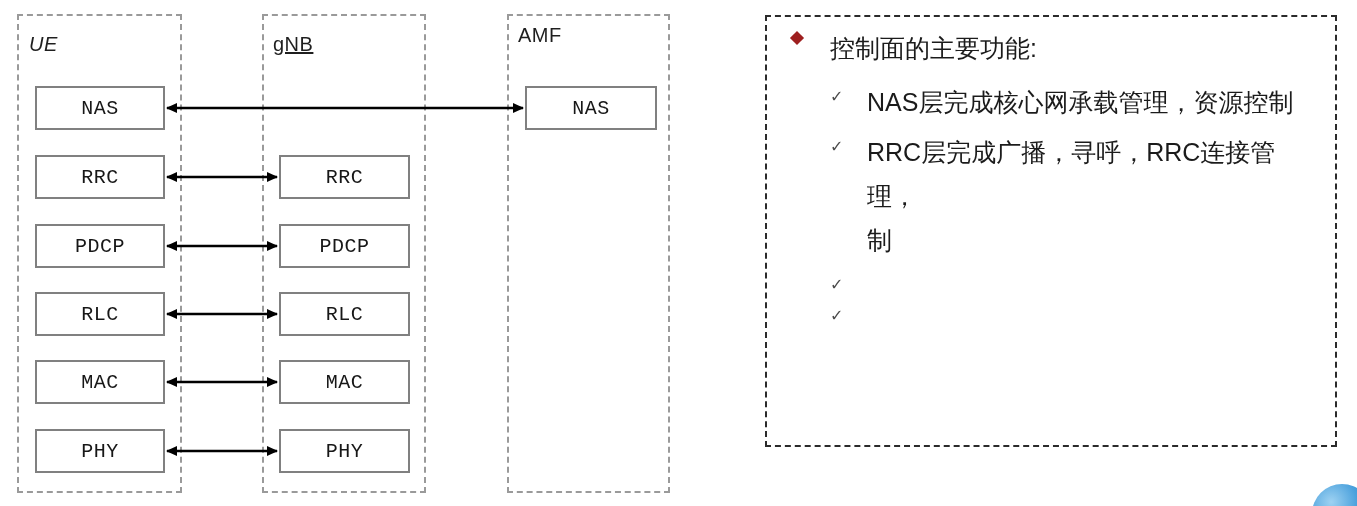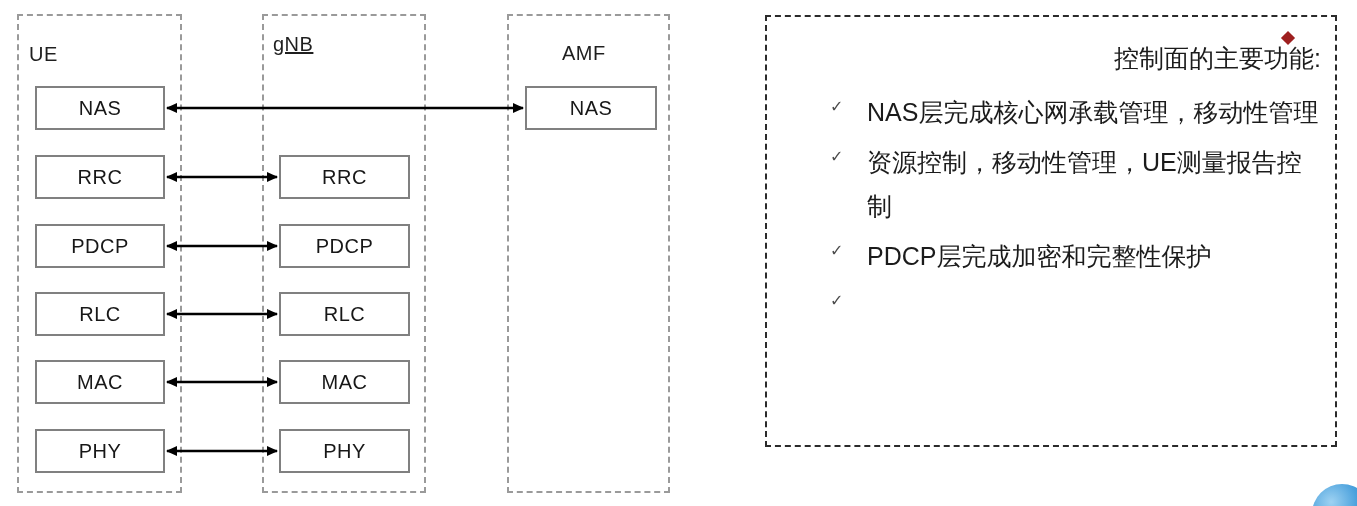--- a/index.html
+++ b/index.html
@@ -14,30 +14,30 @@
     position:absolute;top:14px;height:479px;
     border:2px dashed #9a9a9a;box-sizing:border-box;background:#ffffff;
   }
   .col-label{
     position:absolute;font-size:20px;color:#1f1f1f;letter-spacing:.5px;
   }
   .box{
     position:absolute;height:44px;box-sizing:border-box;
     border:2px solid #808080;background:#ffffff;
     display:flex;align-items:center;justify-content:center;
-    font-size:20px;color:#171717;letter-spacing:.5px;
+    font-size:20px;color:#171717;letter-spacing:.5px;font-family:Liberation Mono, monospace;
   }
   .arrow-layer{position:absolute;left:0;top:0;pointer-events:none;}
   
   .panel{
     position:absolute;left:765px;top:15px;width:572px;height:432px;
     border:2px dashed #2b2b2b;box-sizing:border-box;background:#ffffff;
     padding:16px 14px 0 25px;overflow:hidden;
   }
-  .title-row{display:flex;align-items:flex-end;flex-direction:column;}
+  .title-row{display:flex;align-items:flex-start;}
   .diamond{
     width:10px;height:10px;background:#9e1f1f;
     transform:rotate(45deg);flex:0 0 10px;margin-right:28px;
   }
   .panel-title{font-size:25px;line-height:30px;color:#1b1b1b;font-weight:500;}
   .bullets{margin-top:17px;}
   .bullet{display:flex;margin:0 0 6px 38px;}
   .check{
     flex:0 0 37px;font-size:16px;color:#4a4a4a;padding-top:9px;line-height:1;
   }
@@ -51,23 +51,23 @@
 </style>
 </head>
 <body>
 
 <div class="diagram">
 
   <div class="col" style="left:17px;width:165px;"></div>
   <div class="col" style="left:262px;width:164px;"></div>
   <div class="col" style="left:507px;width:163px;"></div>
 
-  <div class="col-label" style="left:29px;top:43px;">UE</div>
+  <div class="col-label" style="left:29px;top:33px;font-style:italic;">UE</div>
   <div class="col-label" style="left:273px;top:33px;text-decoration:underline;">gNB</div>
-  <div class="col-label" style="left:518px;top:42px;margin-left:44px;">AMF</div>
+  <div class="col-label" style="left:518px;top:24px;">AMF</div>
 
   <div class="box" style="left:35px;top:86px;width:130px;">NAS</div>
   <div class="box" style="left:35px;top:155px;width:130px;">RRC</div>
   <div class="box" style="left:35px;top:224px;width:130px;">PDCP</div>
   <div class="box" style="left:35px;top:292px;width:130px;">RLC</div>
   <div class="box" style="left:35px;top:360px;width:130px;">MAC</div>
   <div class="box" style="left:35px;top:429px;width:130px;">PHY</div>
 
   <div class="box" style="left:279px;top:155px;width:131px;">RRC</div>
   <div class="box" style="left:279px;top:224px;width:131px;">PDCP</div>
@@ -98,37 +98,34 @@
 <div class="panel">
   <div class="title-row">
     <span class="diamond"></span>
     <span class="panel-title">控制面的主要功能:</span>
   </div>
   <div class="bullets">
 
     <div class="bullet">
       <span class="check">✓</span>
       <div class="blines">
-        <div>NAS层完成核心网承载管理，移动性管理</div>
+        <div>NAS层完成核心网承载管理，资源控制</div>
       </div>
     </div>
 
     <div class="bullet">
       <span class="check">✓</span>
       <div class="blines">
-        <div>资源控制，移动性管理，UE测量报告控</div>
+        <div>RRC层完成广播，寻呼，RRC连接管理，</div>
         <div>制</div>
       </div>
     </div>
 
     <div class="bullet">
       <span class="check">✓</span>
-      <div class="blines">
-        <div>PDCP层完成加密和完整性保护</div>
-      </div>
     </div>
 
     <div class="bullet">
       <span class="check">✓</span>
     </div>
 
   </div>
 </div>
 
 <div class="sphere"></div>

